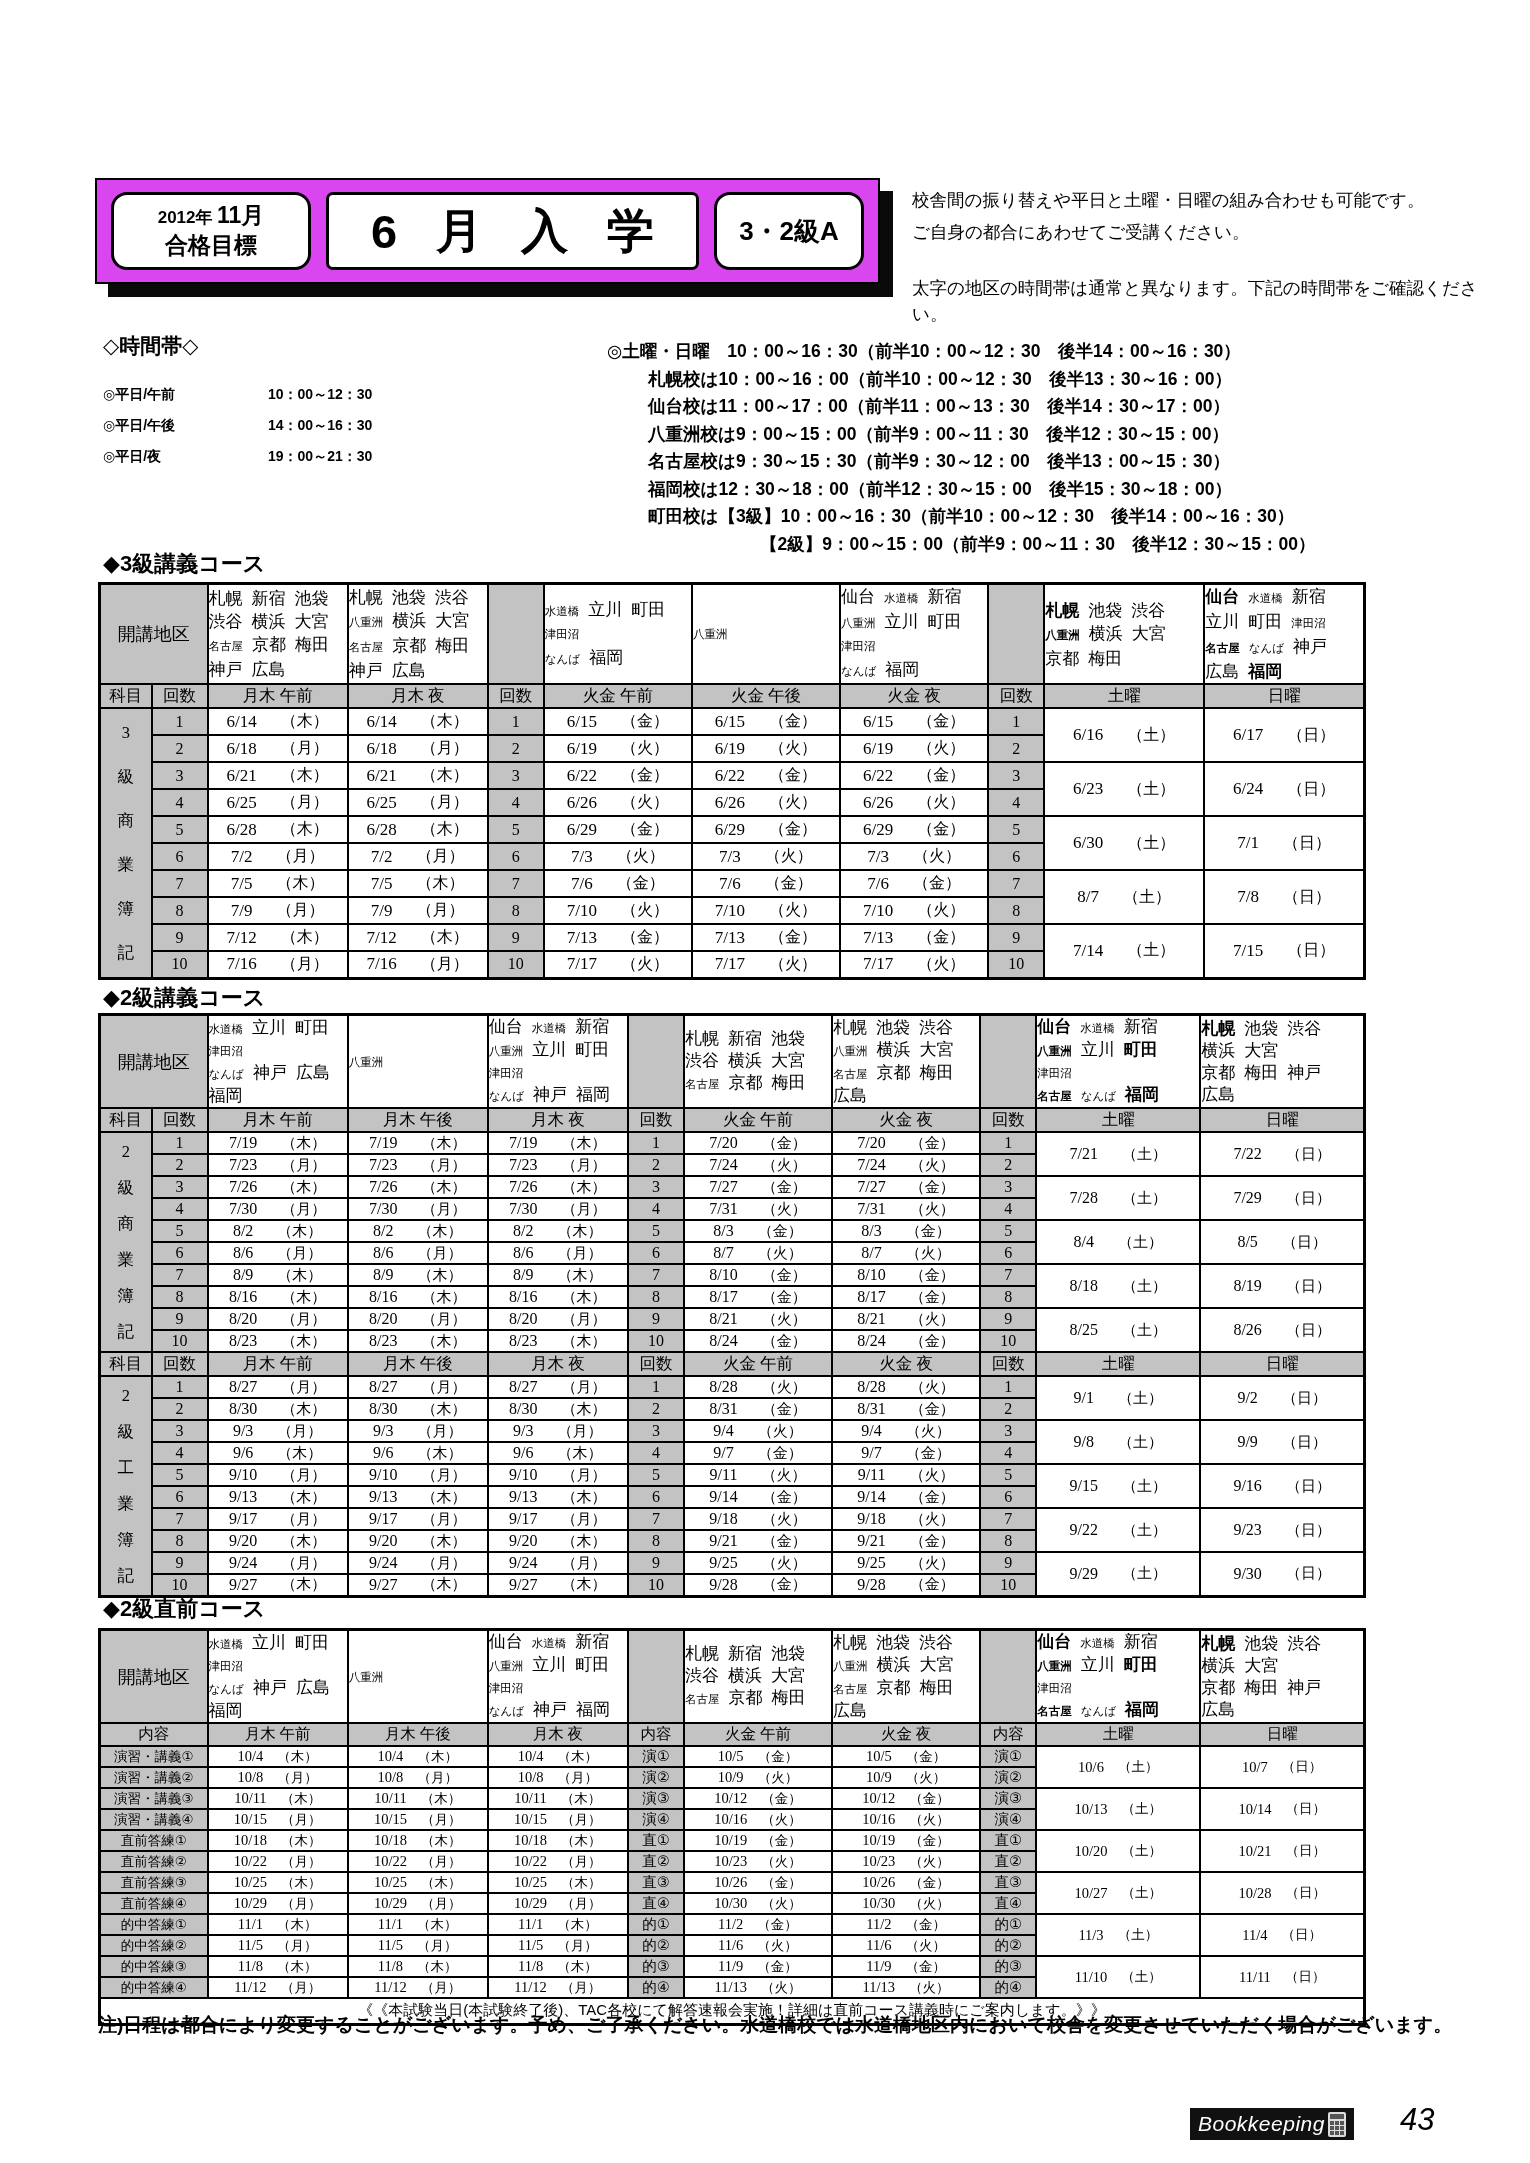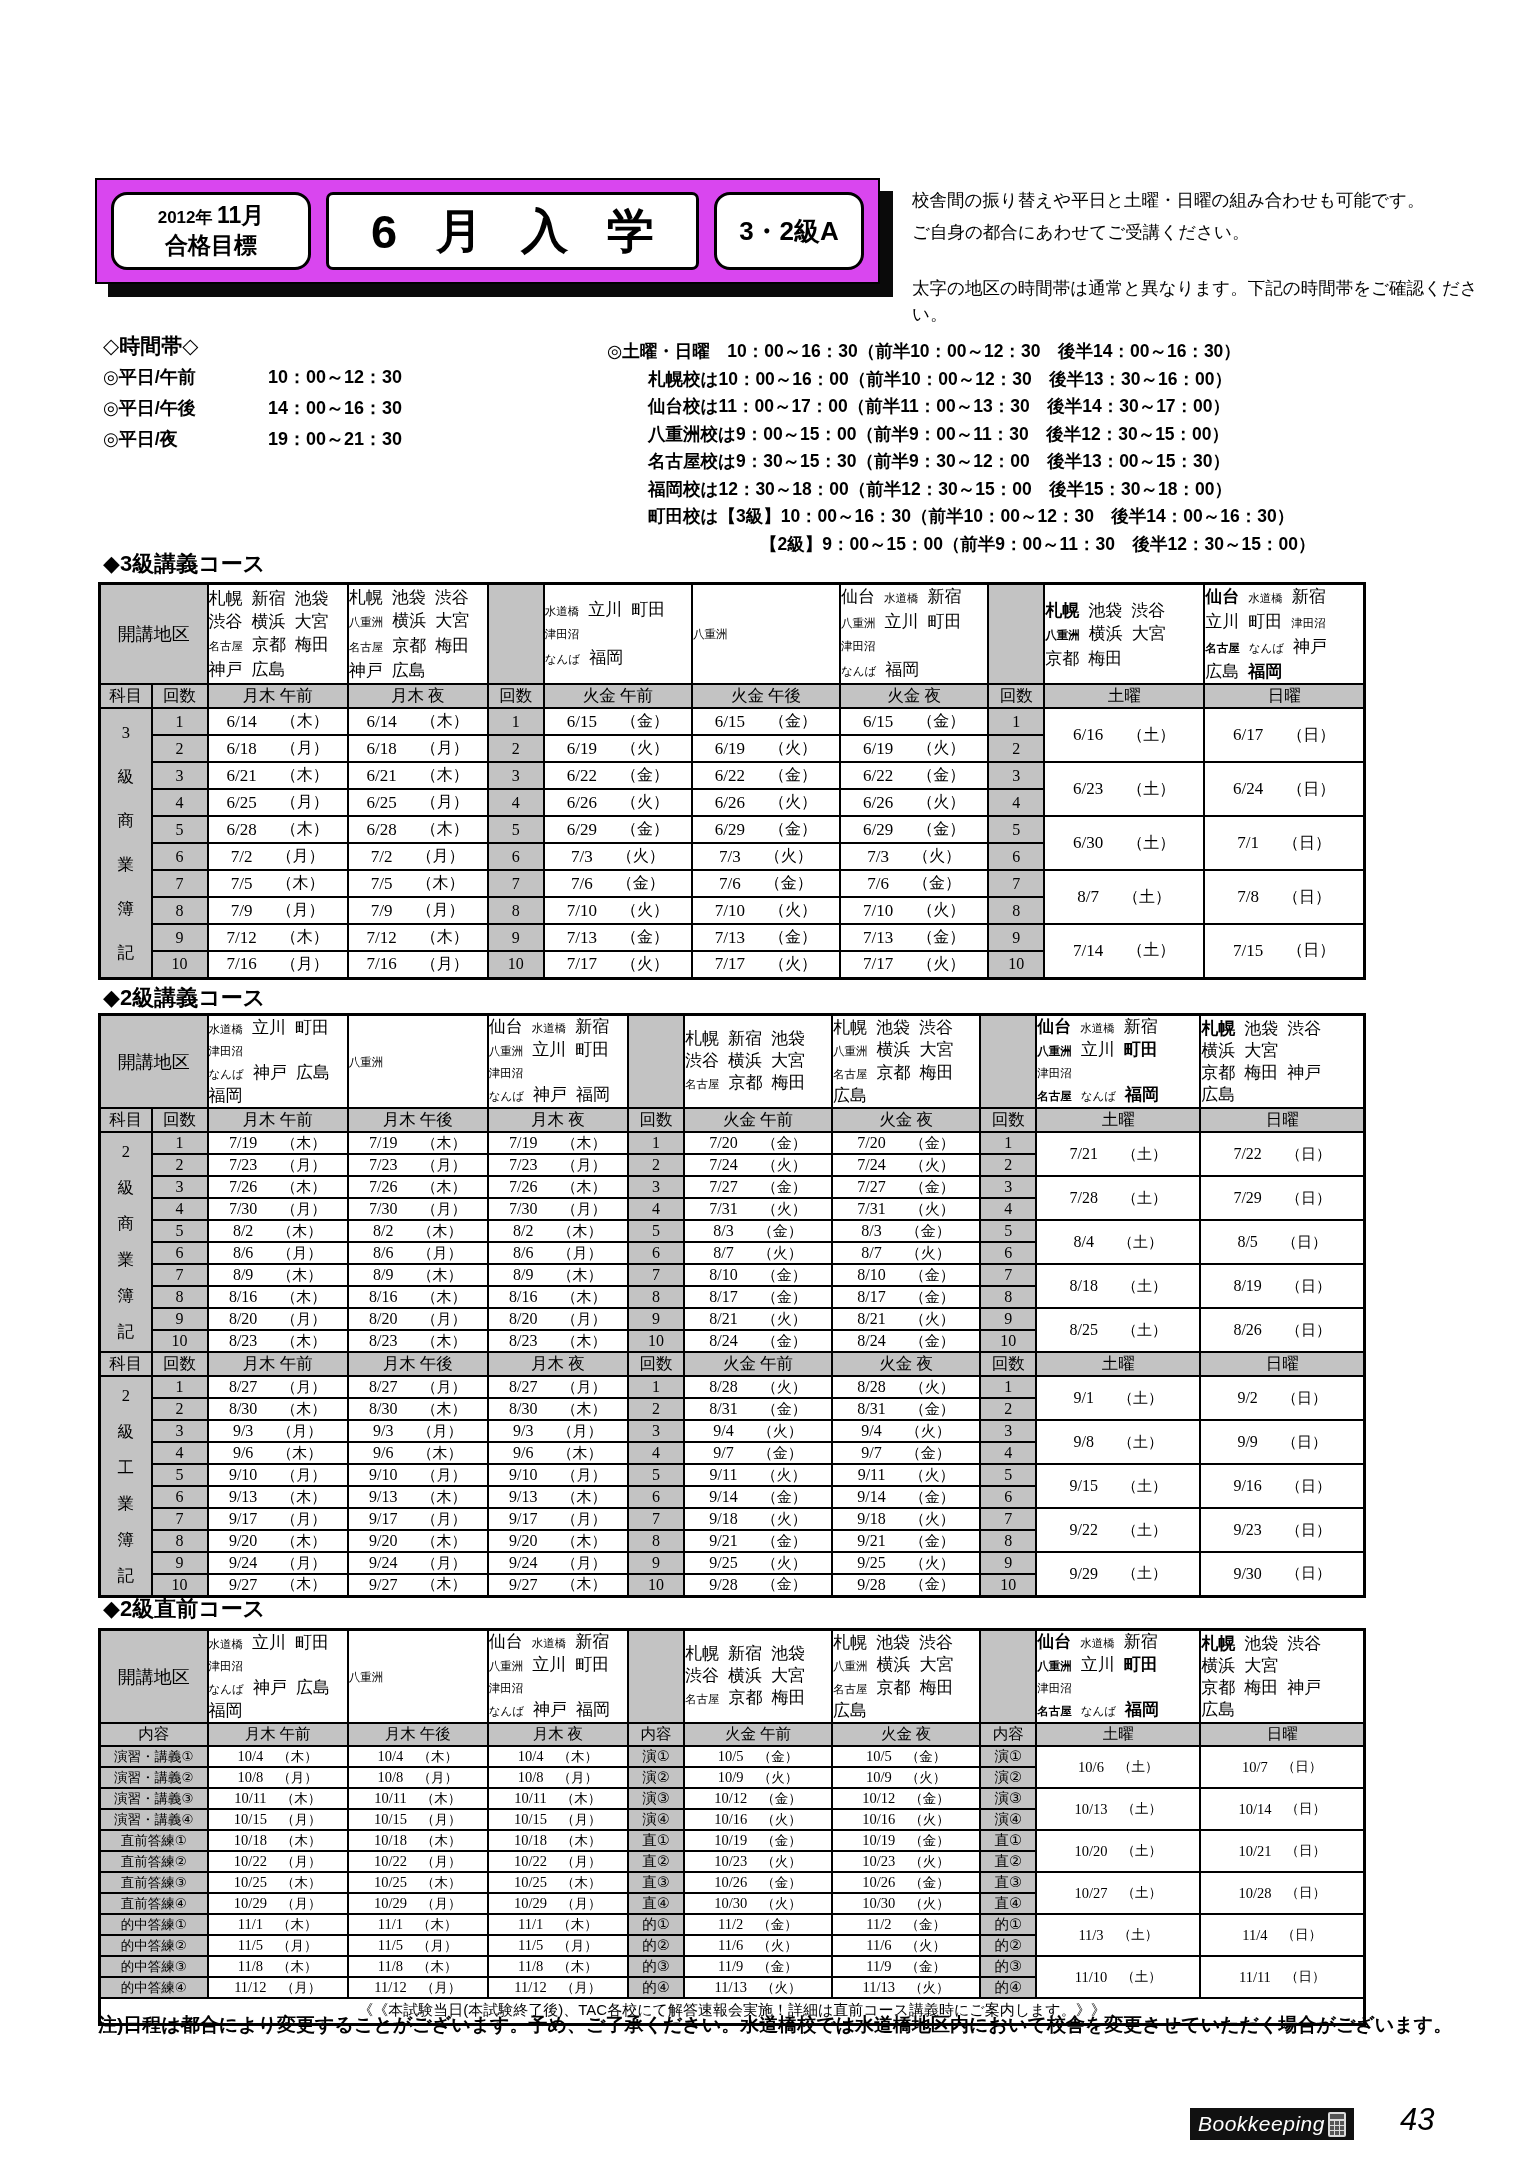--- a/index.html
+++ b/index.html
@@ -19,22 +19,22 @@
   .titlebox{flex:1;border-radius:7px;justify-content:space-between;padding:0 42px;
             font-size:47px;font-weight:bold;}
   .badgebox{width:150px;border-radius:16px;font-size:26px;font-weight:bold;}
 
   .hnotes{position:absolute;left:912px;top:184px;width:578px;font-size:17.5px;line-height:1.85;}
   .hnotes p{margin:0;}
   .hnotes p.mt{margin-top:26px;line-height:1.5;}
 
   
   .tb-left{position:absolute;left:103px;top:332px;font-weight:bold;}
-  .tb-title{font-size:21px;margin-bottom:2px;}
-  .tb-line{font-size:18px;line-height:31px;}
+  .tb-title{font-size:21px;margin-bottom:19px;}
+  .tb-line{font-size:14px;line-height:31px;}
   .tb-label{display:inline-block;width:165px;}
   .tb-right{position:absolute;left:607px;top:338px;font-weight:bold;font-size:17.5px;
             line-height:27.5px;white-space:nowrap;}
   .ind1{margin-left:41px;}
   .ind2{margin-left:153px;text-align:right;}
 
   
   .sec-title{position:absolute;left:103px;font-size:22px;font-weight:bold;}
   .st1{top:549px;} .st2{top:983px;} .st3{top:1594px;}
 

